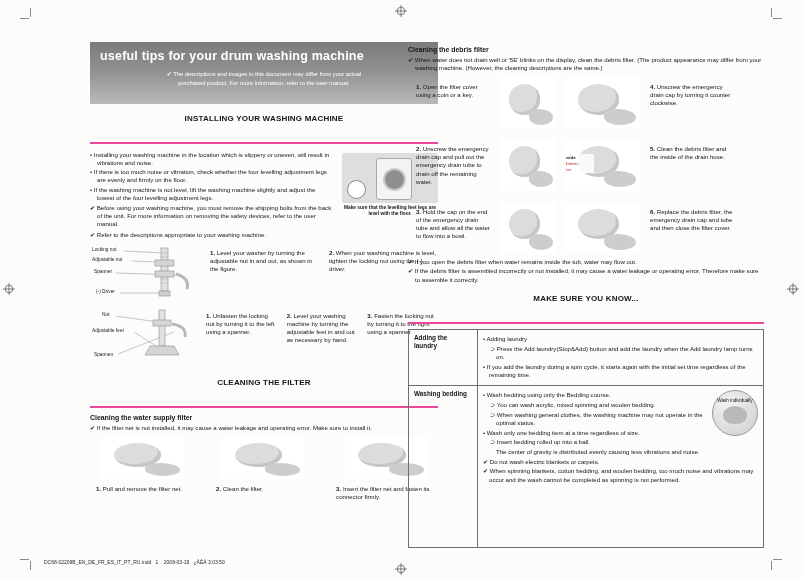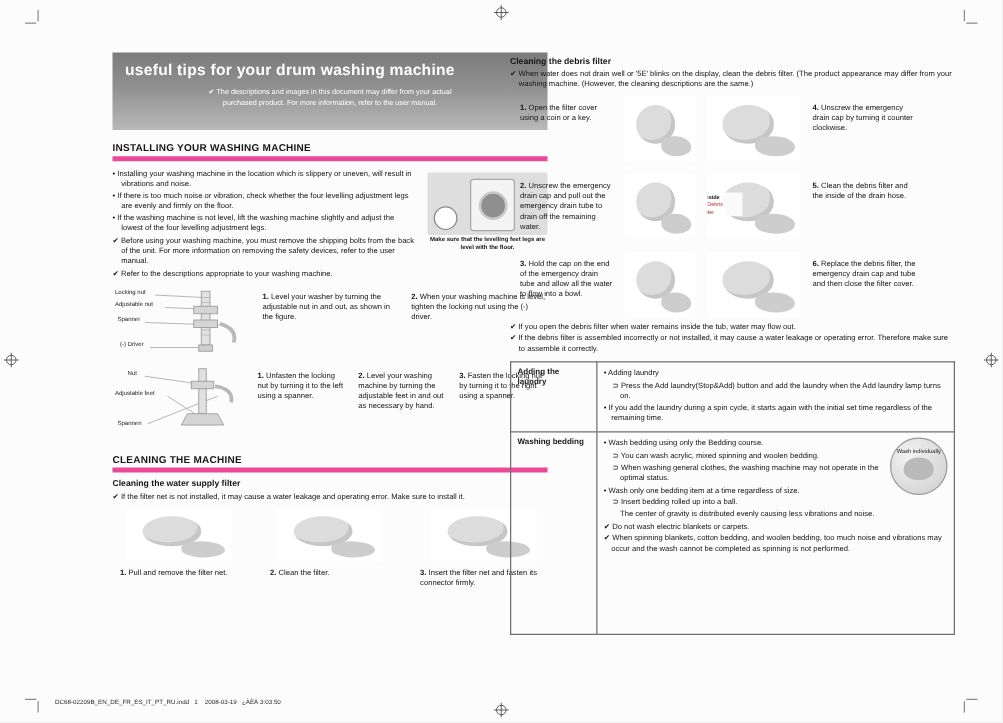--- a/index.html
+++ b/index.html
@@ -9,21 +9,21 @@
   .reg{position:absolute;width:12px;height:12px;}
   .crop{position:absolute;background:#8a8a8a;}
   
   .col-left{position:absolute;left:42px;top:42px;width:348px;margin-left:48px;}
   .col-right{position:absolute;left:408px;top:40px;width:356px;}
   
   .banner{height:62px;background:linear-gradient(180deg,#7b7b7b 0%,#909090 45%,#b9b9b9 100%);color:#fff;}
   .banner-title{font-size:12.5px;font-weight:bold;padding:7px 0 4px 10px;letter-spacing:.2px;}
   .banner-note{font-size:5.8px;text-align:center;line-height:1.6;padding-top:3px;}
   
-  .sec-h{font-size:8px;font-weight:bold;border-bottom:4px solid #ec4899;padding-bottom:2px;margin:10px 0 5px;letter-spacing:.2px;}
+  .sec-h{font-size:8px;font-weight:bold;border-bottom:2px solid #ec4899;padding-bottom:19px;margin:10px 0 5px;letter-spacing:.2px;text-align:center;}
   .sub-h{font-size:6.9px;font-weight:bold;margin:6px 0 3px;}
   
   .txt,.step{font-size:6.1px;line-height:1.33;}
   .hang{padding-left:7px;text-indent:-7px;margin:1.5px 0;}
   .num{font-weight:bold;}
   
   .install-wrap{display:flex;gap:8px;min-height:74px;}
   .install-bullets{flex:1;}
   .install-fig{width:96px;flex:none;padding-top:4px;}
   .washer-ph{width:96px;height:50px;background:#dedede;position:relative;border-radius:2px;}
@@ -185,21 +185,21 @@
         </svg>
         <span class="dlabel" style="left:12px;top:6px;">Nut</span>
         <span class="dlabel" style="left:2px;top:22px;">Adjustable feet</span>
         <span class="dlabel" style="left:4px;top:46px;">Spannen</span>
       </div>
       <p class="step"><span class="num">1.</span> <span>Unfasten the locking nut by turning it to the left using a spanner.</span></p>
       <p class="step"><span class="num">2.</span> <span>Level your washing machine by turning the adjustable feet in and out as necessary by hand.</span></p>
       <p class="step"><span class="num">3.</span> <span>Fasten the locking nut by turning it to the right using a spanner.</span></p>
     </div>
 
-    <div class="sec-h">CLEANING THE MACHINE</div>
+    <div class="sec-h">CLEANING THE FILTER</div>
     <div class="sub-h">Cleaning the water supply filter</div>
     <p class="txt hang">✔ If the filter net is not installed, it may cause a water leakage and operating error. Make sure to install it.</p>
 
     <div class="filter-cols">
       <div class="fcol">
         <div class="ph fph"></div>
         <p class="step"><span class="num">1.</span> <span>Pull and remove the filter net.</span></p>
       </div>
       <div class="fcol">
         <div class="ph fph"></div>
@@ -238,20 +238,21 @@
 
       <p class="step"><span class="num">3.</span> <span>Hold the cap on the end of the emergency drain tube and allow all the water to flow into a bowl.</span></p>
       <div class="d-img ph"></div>
       <div class="d-img ph"></div>
       <p class="step"><span class="num">6.</span> <span>Replace the debris filter, the emergency drain cap and tube and then close the filter cover.</span></p>
     </div>
 
     <p class="txt hang">✔ If you open the debris filter when water remains inside the tub, water may flow out.</p>
     <p class="txt hang">✔ If the debris filter is assembled incorrectly or not installed, it may cause a water leakage or operating error. Therefore make sure to assemble it correctly.</p>
 
+    <div class="sec-h">MAKE SURE YOU KNOW...</div>
 
     <table class="ms-table">
       <tbody>
           <tr class="ms-r1">
         <td class="ms-title">Adding the laundry</td>
         <td class="ms-content">
           <p class="it">• Adding laundry</p>
           <p class="it sub">⊃ Press the Add laundry(Stop&amp;Add) button and add the laundry when the Add laundry lamp turns on.</p>
           <p class="it">• If you add the laundry during a spin cycle, it starts again with the initial set time regardless of the remaining time.</p>
         </td>

